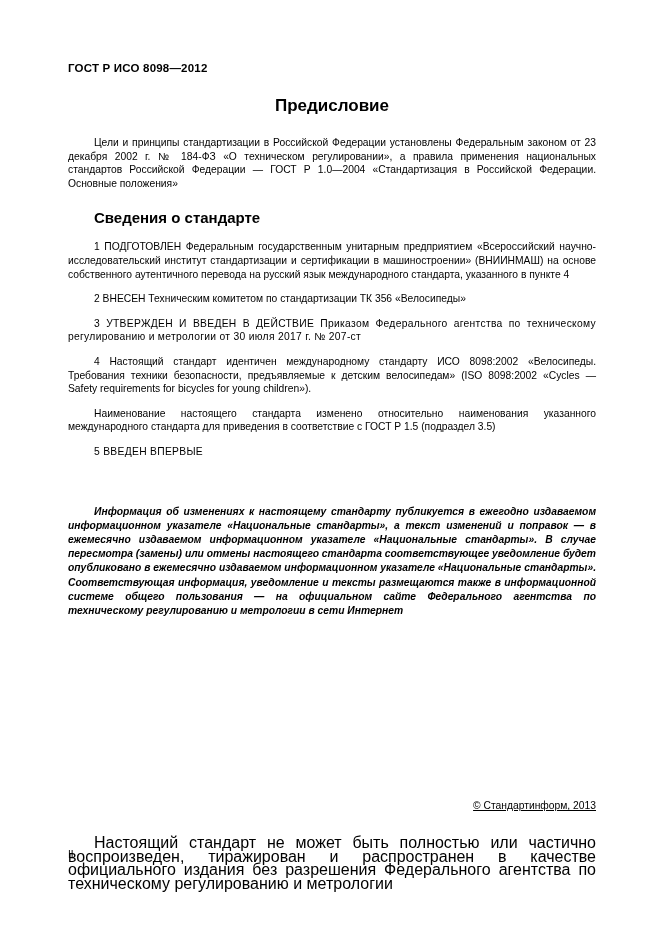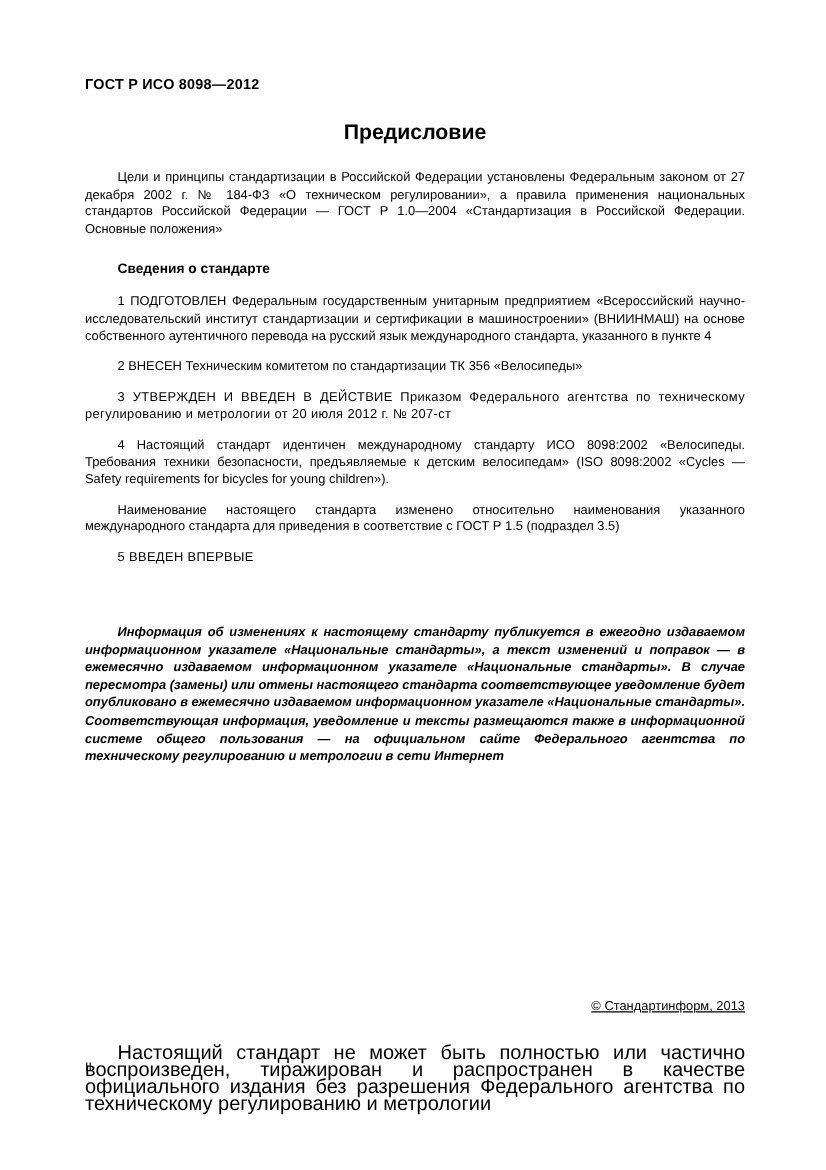--- a/index.html
+++ b/index.html
@@ -35,21 +35,21 @@
     margin: 0 0 20px 0;
   }
   p.body {
     font-size: 10.3px;
     line-height: 13.6px;
     text-align: justify;
     margin: 0 0 11px 0;
     text-indent: 26px;
   }
   .subhead {
-    font-size: 11px;
+    font-size: 15px;
     font-weight: bold;
     margin: 19px 0 14px 26px;
   }
   .spaced {
     letter-spacing: 0.3px;
   }
   .notice {
     font-size: 10.3px;
     line-height: 14.2px;
     font-style: italic;
@@ -88,27 +88,27 @@
 </head>
 <body>
 
 <div class="page">
   <div class="content">
 
     <div class="doc-code">ГОСТ Р ИСО 8098—2012</div>
 
     <div class="doc-title">Предисловие</div>
 
-    <p class="body">Цели и принципы стандартизации в Российской Федерации установлены Федеральным законом от 27 декабря 2002 г. № 184-ФЗ «О техническом регулировании», а правила применения национальных стандартов Российской Федерации — ГОСТ Р 1.0—2004 «Стандартизация в Российской Федерации. Основные положения»</p>
+    <p class="body">Цели и принципы стандартизации в Российской Федерации установлены Федеральным законом от 23 декабря 2002 г. № 184-ФЗ «О техническом регулировании», а правила применения национальных стандартов Российской Федерации — ГОСТ Р 1.0—2004 «Стандартизация в Российской Федерации. Основные положения»</p>
 
     <div class="subhead">Сведения о стандарте</div>
 
     <p class="body">1  ПОДГОТОВЛЕН Федеральным государственным унитарным предприятием «Всероссийский научно-исследовательский институт стандартизации и сертификации в машиностроении» (ВНИИНМАШ) на основе собственного аутентичного перевода на русский язык международного стандарта, указанного в пункте 4</p>
     <p class="body">2  ВНЕСЕН Техническим комитетом по стандартизации ТК 356 «Велосипеды»</p>
-    <p class="body spaced">3  УТВЕРЖДЕН И ВВЕДЕН В ДЕЙСТВИЕ Приказом Федерального агентства по техническому регулированию и метрологии от 20 июля 2012 г. № 207-ст</p>
+    <p class="body spaced">3  УТВЕРЖДЕН И ВВЕДЕН В ДЕЙСТВИЕ Приказом Федерального агентства по техническому регулированию и метрологии от 30 июля 2017 г. № 207-ст</p>
     <p class="body">4  Настоящий стандарт идентичен международному стандарту ИСО 8098:2002 «Велосипеды. Требования техники безопасности, предъявляемые к детским велосипедам» (ISO 8098:2002 «Cycles — Safety requirements for bicycles for young children»).</p>
     <p class="body">Наименование настоящего стандарта изменено относительно наименования указанного международного стандарта для приведения в соответствие с ГОСТ Р 1.5 (подраздел 3.5)</p>
     <p class="body spaced">5  ВВЕДЕН ВПЕРВЫЕ</p>
 
     <p class="notice">Информация об изменениях к настоящему стандарту публикуется в ежегодно издаваемом информационном указателе «Национальные стандарты», а текст изменений и поправок — в ежемесячно издаваемом информационном указателе «Национальные стандарты». В случае пересмотра (замены) или отмены настоящего стандарта соответствующее уведомление будет опубликовано в ежемесячно издаваемом информационном указателе «Национальные стандарты». Соответствующая информация, уведомление и тексты размещаются также в информационной системе общего пользования — на официальном сайте Федерального агентства по техническому регулированию и метрологии в сети Интернет</p>
 
     <div class="copyright">©  Стандартинформ, 2013</div>
 
     <p class="footnote">Настоящий стандарт не может быть полностью или частично воспроизведен, тиражирован и распространен в качестве официального издания без разрешения Федерального агентства по техническому регулированию и метрологии</p>
   </div>

